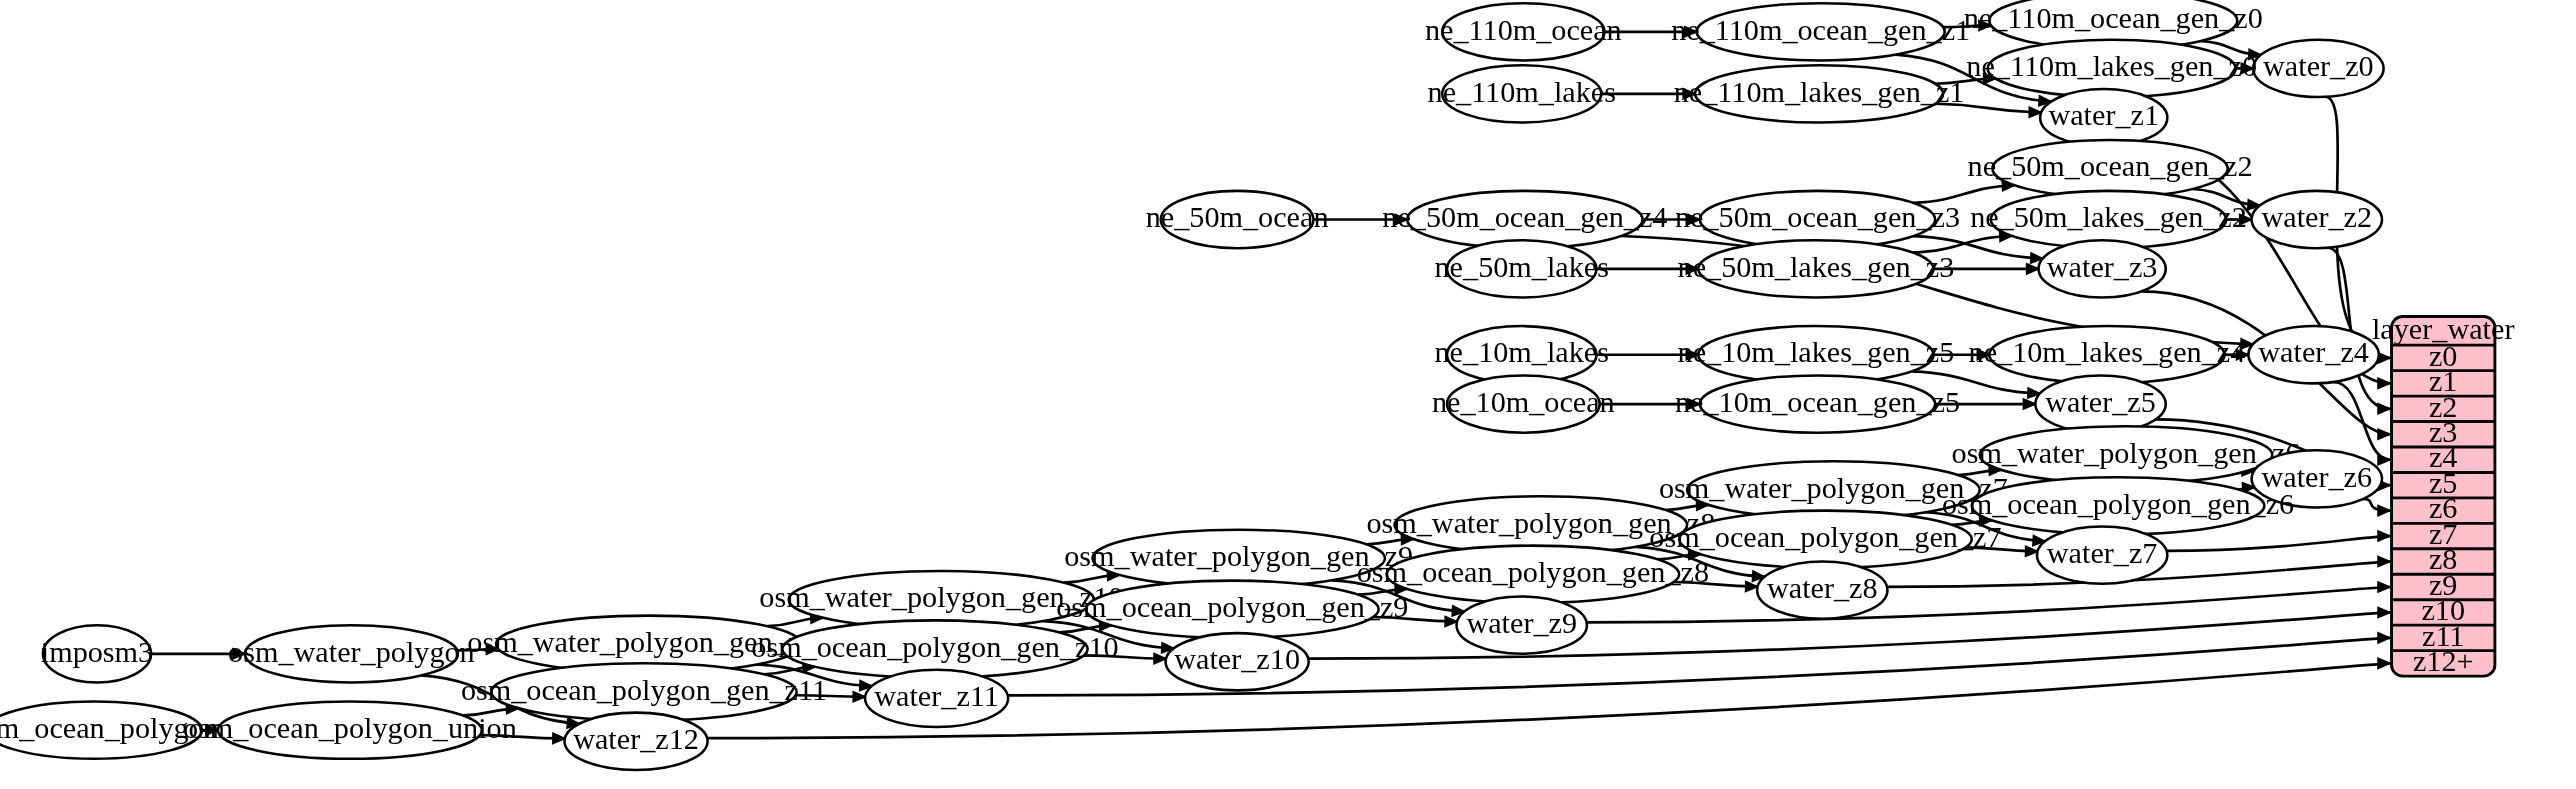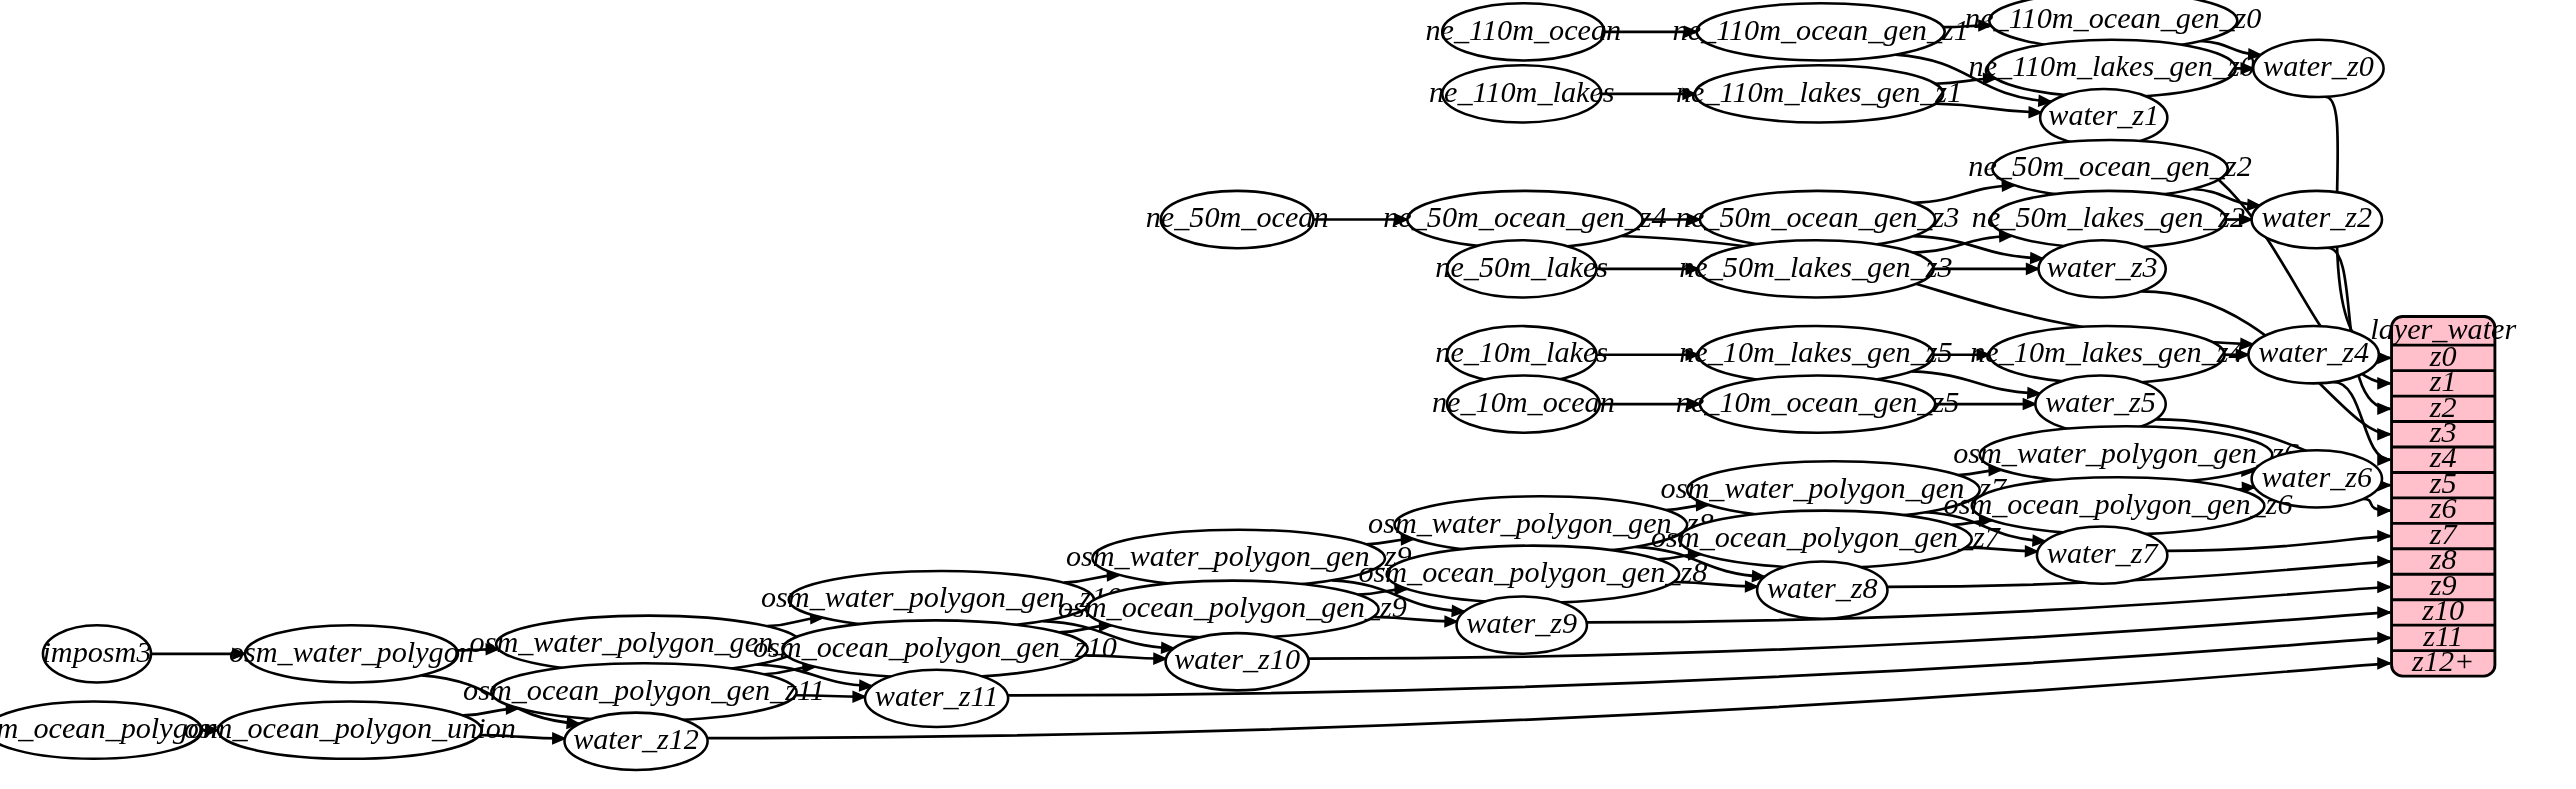--- a/index.html
+++ b/index.html
@@ -6,21 +6,20 @@
     margin: 0;
     padding: 0;
     background: #ffffff;
   }
   #stage {
     position: relative;
     width: 2555px;
     height: 789px;
     background: #ffffff;
     font-family: "Liberation Serif", "DejaVu Serif", serif;
-    font-style: italic;
   }
   svg#graph {
     position: absolute;
     inset: 0;
     width: 2576px;
     height: 789px;
     display: block;
   }
   .node-ellipse {
     fill: #ffffff;

